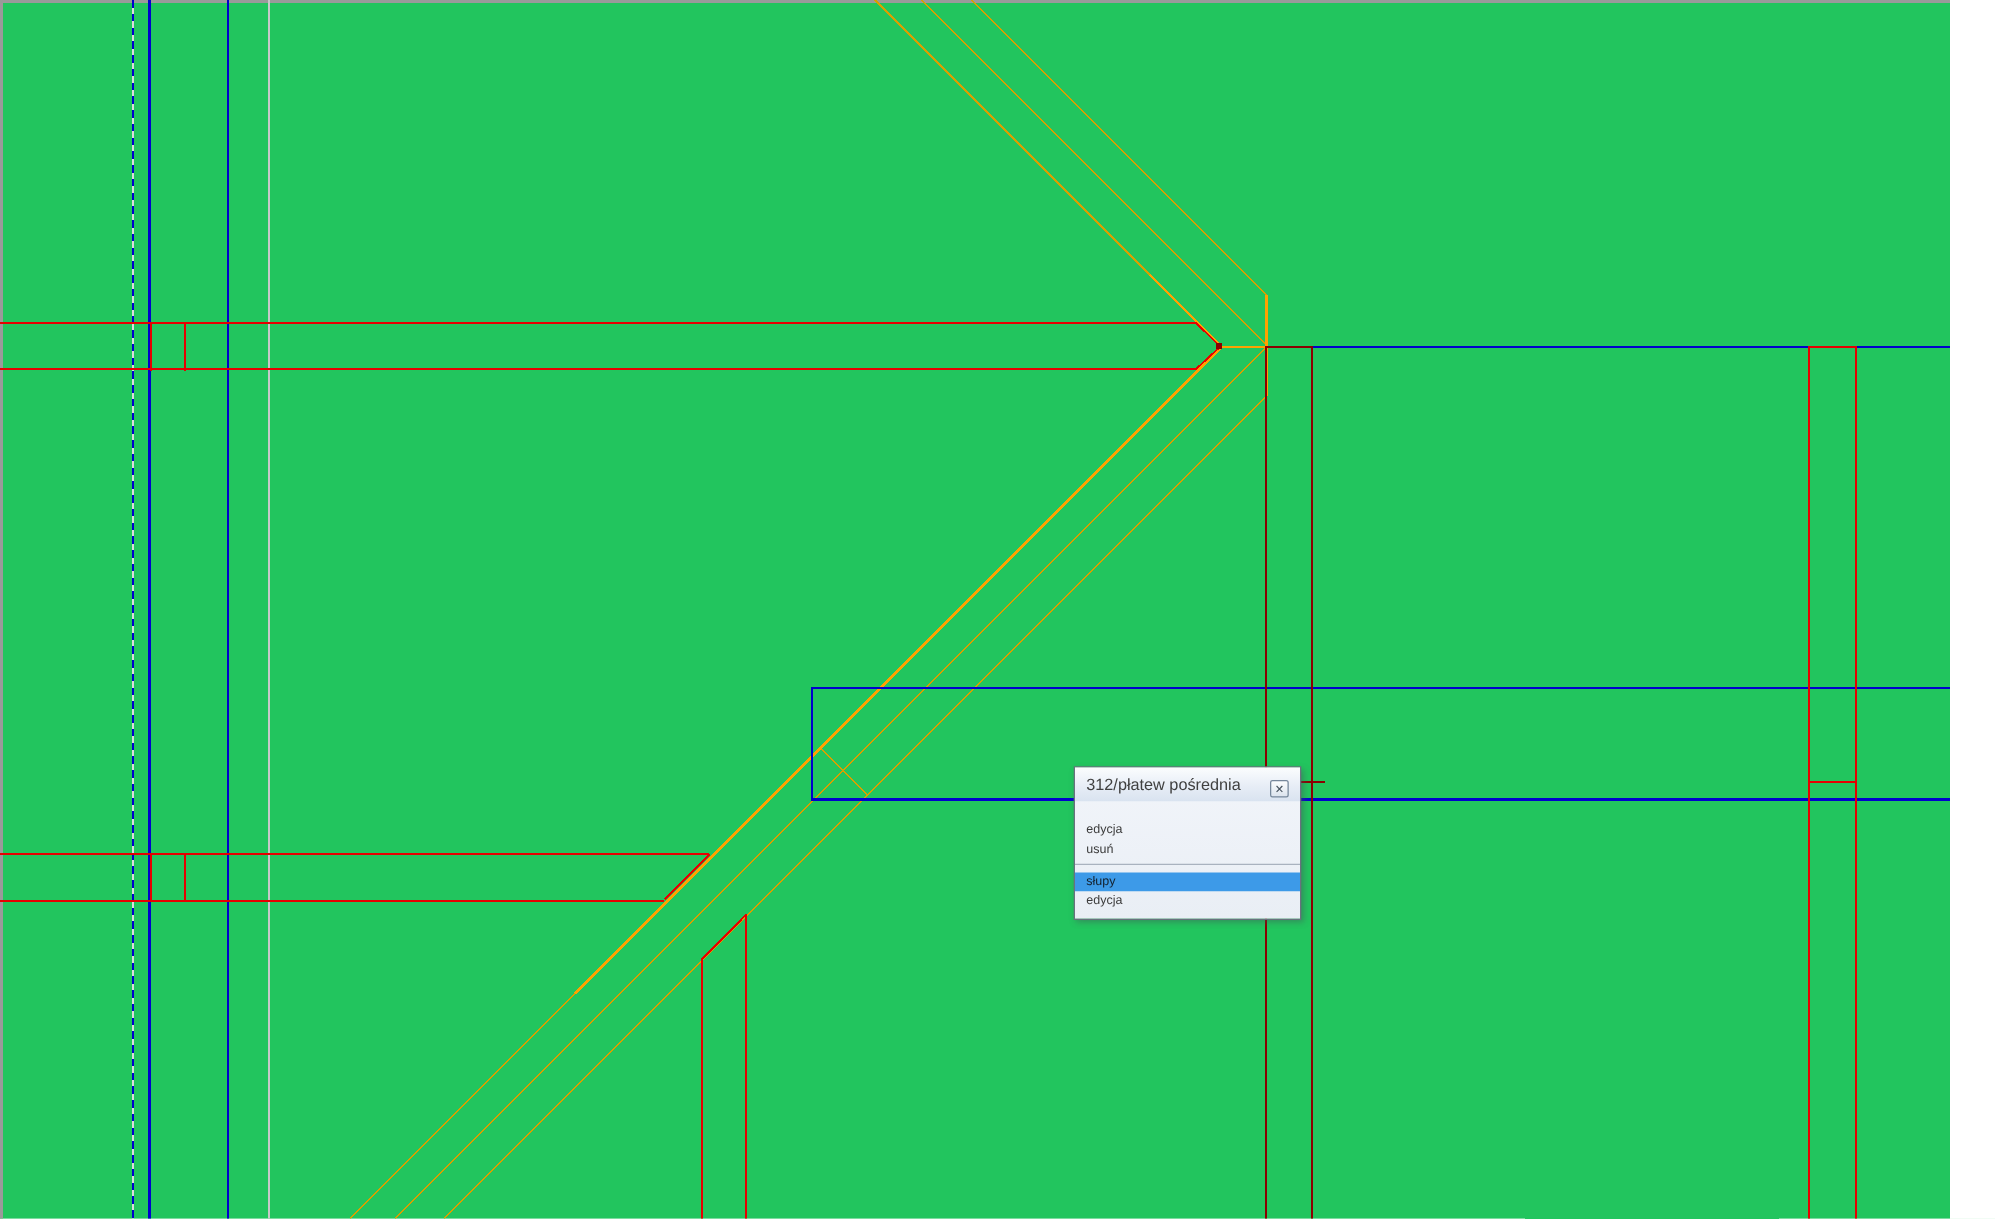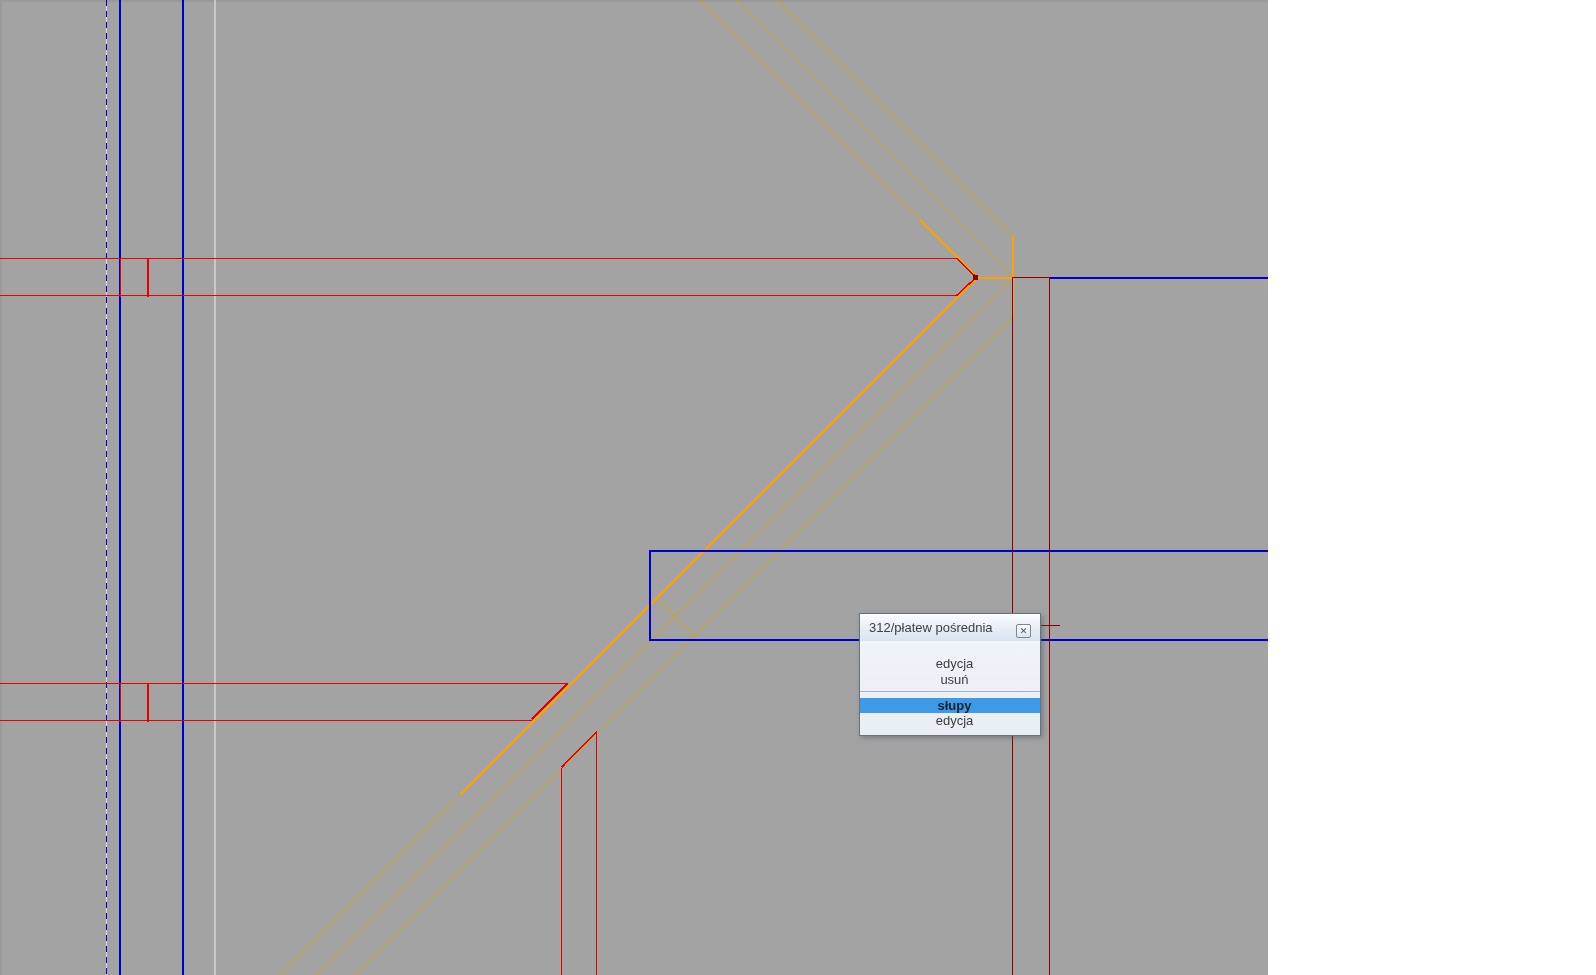--- a/index.html
+++ b/index.html
@@ -1,19 +1,19 @@
 <!DOCTYPE html>
 <html><head>
 <meta charset="utf-8">
 <style>
   html,body{margin:0;padding:0;background:#ffffff;}
   #canvas{
     position:relative;
-    width:1268px;height:975px;
-    background:#a3a3a3;
+    width:1560px;height:975px;
+    background:#22c55e;
     overflow:hidden;
     font-family:"Liberation Sans","DejaVu Sans",sans-serif;
     cursor:crosshair;
   }
   #drawing{position:absolute;left:0;top:0;shape-rendering:crispEdges;}
   
   #popup{
     position:absolute;
     left:859px;top:613px;
     width:182px;height:123px;
@@ -47,32 +47,30 @@
     font-weight:bold;
     line-height:12px;
     text-align:center;
     cursor:pointer;
   }
   #popup .menu{padding-top:15px;}
   #popup .menu-item{
     height:16px;
     line-height:16px;
     padding-left:9px;
-    font-size:13px;
+    font-size:10px;
     color:#3c3c3c;
     white-space:nowrap;
     cursor:pointer;
-    text-align:center;
   }
   #popup .menu-item.selected{
     height:15px;
     line-height:15px;
     background:#3d9ae8;
     color:#14212e;
-    font-weight:bold;
   }
   #popup .separator{
     height:0;
     border-top:1px solid #a9b2bf;
     margin:3px 0 6px 0;
   }
 </style>
 </head>
 <body>
 

